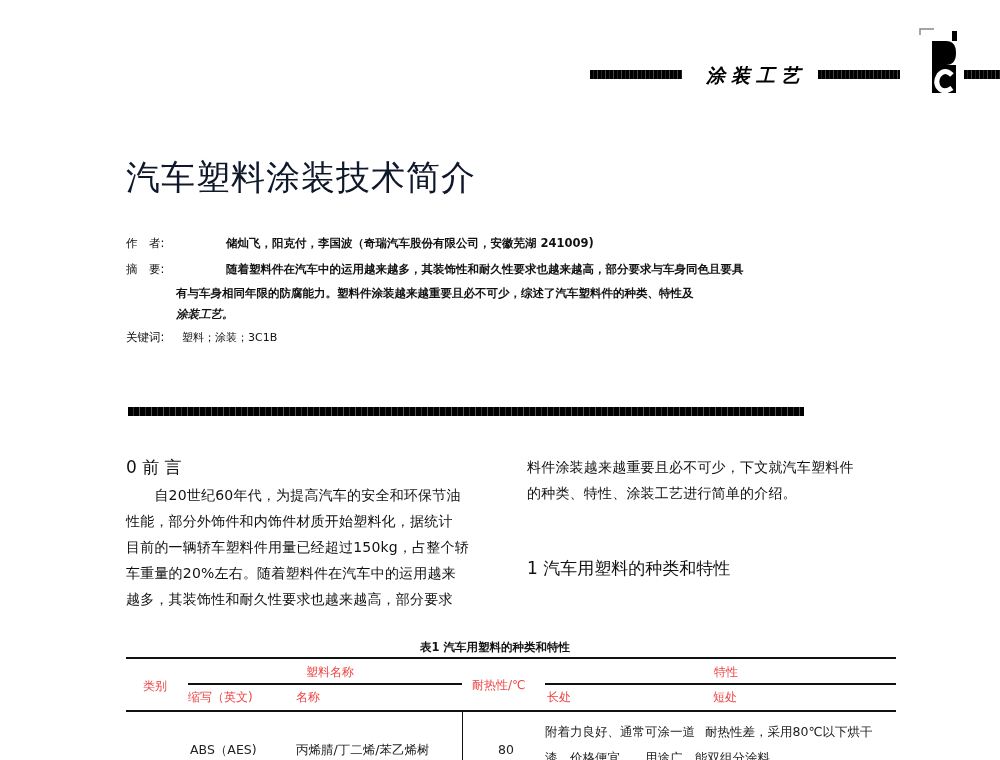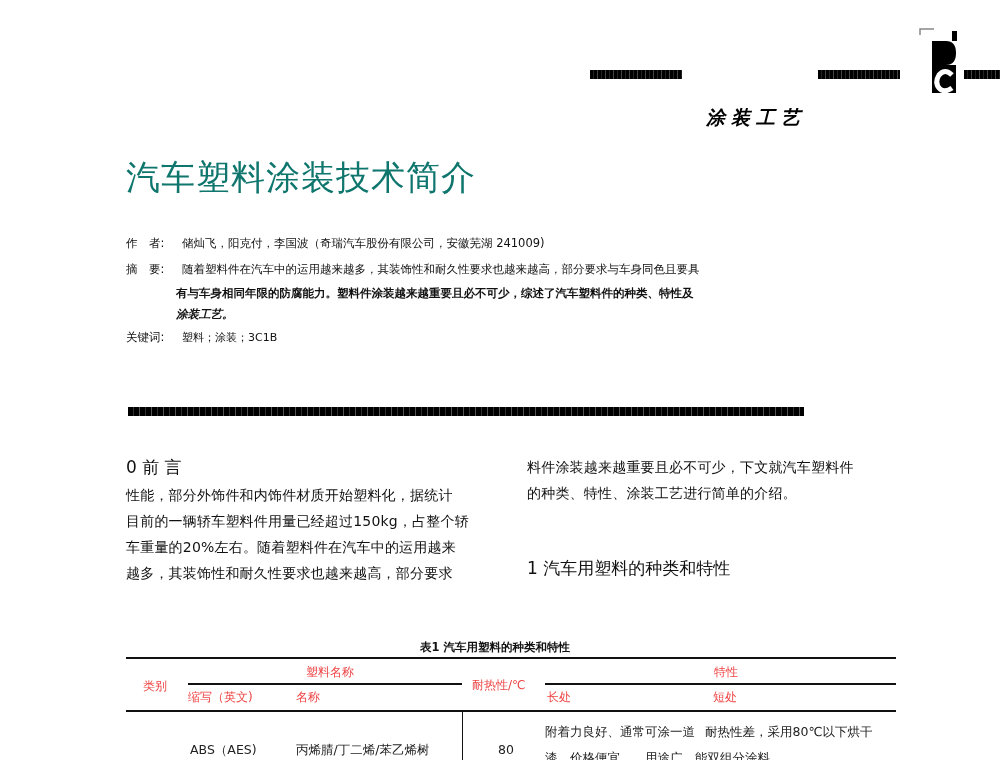--- a/index.html
+++ b/index.html
@@ -10,34 +10,34 @@
     }
 
     
     .hdr-bar {
       position: absolute; height: 9px;
       background: repeating-linear-gradient(90deg, #000 0 3px, #222 3px 4px, #000 4px 7px, #444 7px 8px);
     }
     .hdr-title {
       position: absolute; left: 706px; top: 63px;
       font-family: "DejaVu Serif", "Liberation Serif", serif;
-      font-size: 19px; font-weight: bold; font-style: italic; letter-spacing: 6px; color: #000; margin-top: 42px;
+      font-size: 19px; font-weight: bold; font-style: italic; letter-spacing: 6px; color: #000;
     }
     .logo { position: absolute; left: 918px; top: 27px; width: 40px; height: 66px; }
 
     
     .title {
       position: absolute; left: 126px; top: 155px;
-      font-size: 34px; letter-spacing: 1px; color: #0f766e; white-space: nowrap;
+      font-size: 34px; letter-spacing: 1px; color: #0f172a; white-space: nowrap;
     }
 
     
     .meta { position: absolute; left: 126px; font-size: 11.5px; line-height: 18px; white-space: nowrap; }
     .meta .lbl { font-weight: normal; display: inline-block; width: 56px; letter-spacing: 0px; }
-    .meta .val { font-weight: normal; }
+    .meta .val { font-weight: bold; margin-left: 44px; }
     .meta-cont { position: absolute; left: 176px; font-size: 11.5px; line-height: 18px; font-weight: bold; white-space: nowrap; }
 
     .divider {
       position: absolute; left: 128px; top: 407px; width: 676px; height: 9px;
       background: repeating-linear-gradient(90deg, #000 0 5px, #333 5px 6px, #000 6px 11px, #555 11px 12px);
     }
 
     
     .sec-head { position: absolute; font-size: 17px; white-space: nowrap; }
     .para { position: absolute; font-size: 14px; line-height: 26px; letter-spacing: 0.2px; }
@@ -77,20 +77,21 @@
 <div class="meta-cont" style="top:305px;font-style:italic;">涂装工艺。</div>
 
 <div class="meta" style="top:328px;">
   <span class="lbl">关键词:</span><span style="font-size:11px;">塑料；涂装；3C1B</span>
 </div>
 
 <div class="divider"></div>
 
 <div class="sec-head" style="left:126px; top:456px;">0 前 言</div>
 <div class="para" style="left:126px; top:482px;">
+  <span class="line">　　自20世纪60年代，为提高汽车的安全和环保节油</span>
   <span class="line">性能，部分外饰件和内饰件材质开始塑料化，据统计</span>
   <span class="line">目前的一辆轿车塑料件用量已经超过150kg，占整个轿</span>
   <span class="line">车重量的20%左右。随着塑料件在汽车中的运用越来</span>
   <span class="line">越多，其装饰性和耐久性要求也越来越高，部分要求</span>
 </div>
 
 <div class="para" style="left:527px; top:454px;">
   <span class="line">料件涂装越来越重要且必不可少，下文就汽车塑料件</span>
   <span class="line">的种类、特性、涂装工艺进行简单的介绍。</span>
 </div>

